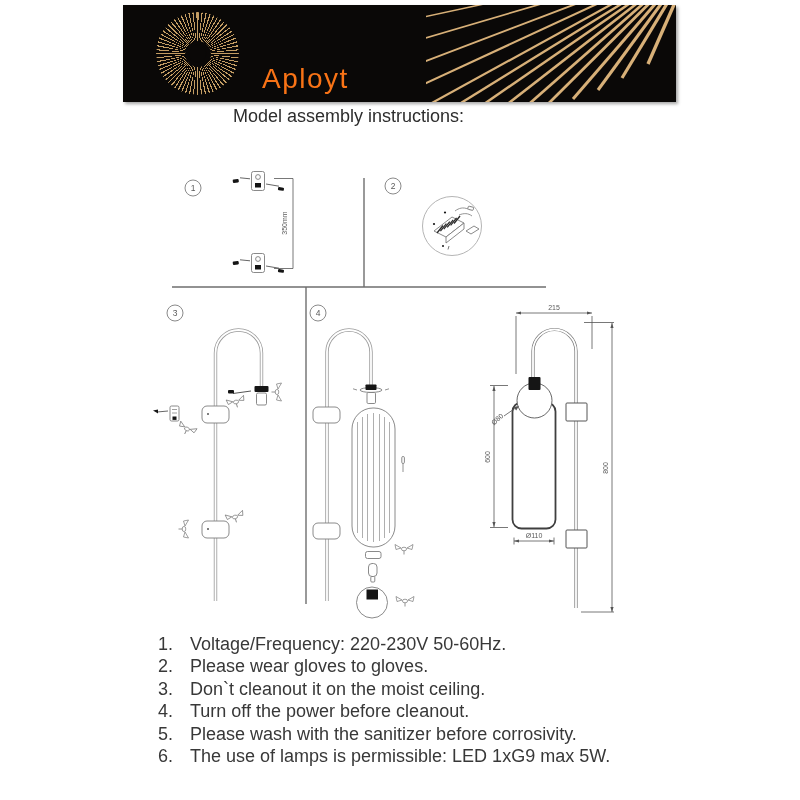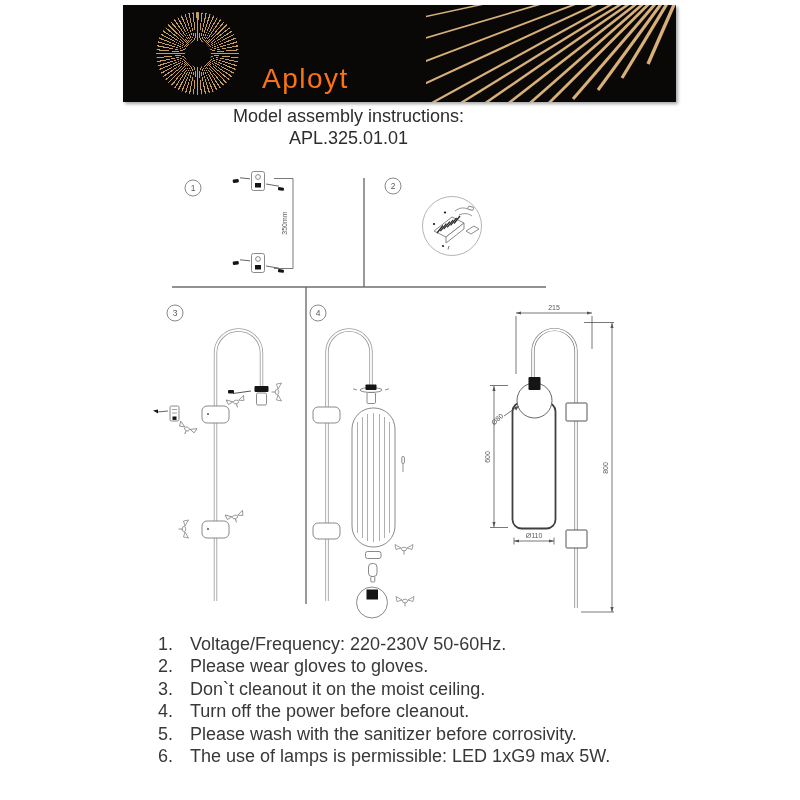--- a/index.html
+++ b/index.html
@@ -76,21 +76,20 @@
         <line x1="268" y1="-46" x2="147" y2="94" stroke-width="3"></line>
         <line x1="268" y1="-46" x2="172" y2="85" stroke-width="3.1"></line>
         <line x1="268" y1="-46" x2="196" y2="73" stroke-width="3.2"></line>
         <line x1="268" y1="-46" x2="222" y2="59" stroke-width="3.4"></line>
       </g>
     </svg>
   </div>
 
   <div class="title-block">
     <div>Model assembly instructions:</div>
-    <div>APL.325.01.01</div>
   </div>
 
   <svg class="drawing" viewBox="0 0 800 800">
     <defs>
       <g id="wn">
         <polygon points="-3,-1 -9,-4.5 -8,0.5" fill="#fff" stroke="#777" stroke-width="0.7"></polygon>
         <polygon points="3,-1 9,-4.5 8,0.5" fill="#fff" stroke="#777" stroke-width="0.7"></polygon>
         <ellipse cx="0" cy="0" rx="2.6" ry="1.8" fill="#fff" stroke="#777" stroke-width="0.7"></ellipse>
         <line x1="0" y1="1.8" x2="0" y2="5.5" stroke="#777" stroke-width="0.8"></line>
       </g>

